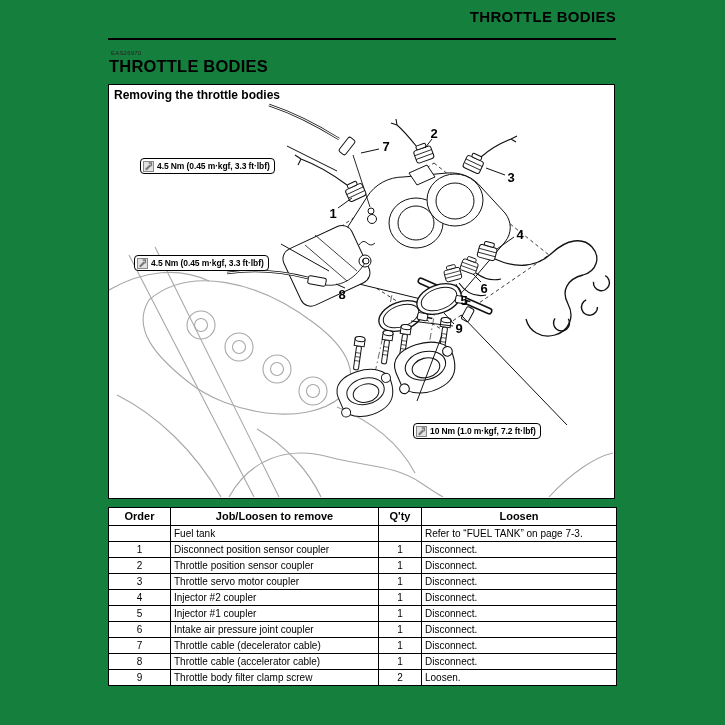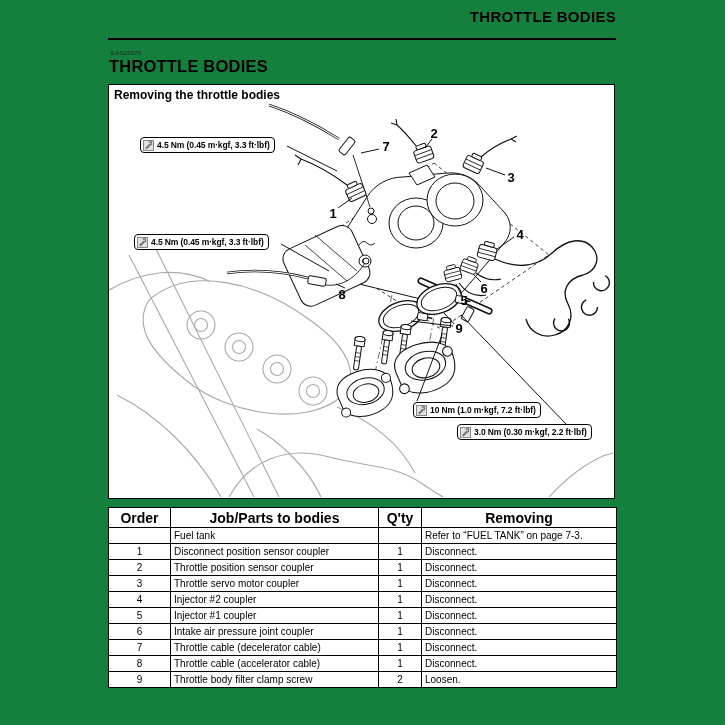--- a/index.html
+++ b/index.html
@@ -9,29 +9,29 @@
         font-size:15px;font-weight:bold;letter-spacing:.3px;}
   .header-rule{position:absolute;top:38px;left:108px;width:508px;height:2px;background:#000;}
   .section-code{position:absolute;top:50px;left:111px;font-size:6px;color:#222;letter-spacing:.2px;}
   .section-title{position:absolute;top:57px;left:109px;font-size:16.5px;font-weight:bold;margin:0;letter-spacing:.2px;}
   .figure-box{position:absolute;top:84px;left:108px;width:507px;height:415px;
         border:1.5px solid #000;box-sizing:border-box;background:#fff;}
   .figure-title{position:absolute;top:3px;left:5px;font-size:12px;font-weight:bold;}
   .diagram{position:absolute;top:0;left:0;}
   .callout{position:absolute;transform:translate(-50%,-50%);font-size:13px;font-weight:bold;line-height:1;}
   .tq{position:absolute;display:inline-flex;align-items:center;gap:3px;background:#fff;
-        border:1.2px solid #000;border-radius:4px;padding:1.5px 4px 1.5px 2px;white-space:nowrap;}
+        border:1.2px solid #000;border-radius:4px;padding:1.5px 4px 1.5px 2px;white-space:nowrap;margin-top:21px;}
   .tq .tq-text{font-size:8.5px;font-weight:bold;letter-spacing:-.1px;}
   .wrench{display:inline-flex;width:11px;height:11px;background:#e2e2e2;border:1px solid #888;
         box-sizing:border-box;align-items:center;justify-content:center;}
   .parts-table{position:absolute;top:507px;left:108px;width:508px;border-collapse:collapse;
         table-layout:fixed;background:#fff;}
   .parts-table th,.parts-table td{border:1px solid #000;line-height:1.15;vertical-align:middle;
         padding:1.5px 3px;overflow:hidden;}
-  .parts-table th{font-size:14px;font-weight:bold;text-align:center;height:14px;}
+  .parts-table th{font-size:11px;font-weight:bold;text-align:center;height:14px;}
   .parts-table td{font-size:10px;height:12px;}
   .col-order,.col-qty{text-align:center;}
   .col-job{padding-left:8px;}
   .col-remarks{padding-left:6px;}
 </style>
 </head>
 <body>
 
 <div class="page">
 
@@ -210,29 +210,20 @@
     </div>
     <div class="tq" style="left:304px;top:317px;text-align:right;">
       <span class="wrench">
         <svg width="9" height="9" viewBox="0 0 10 10">
             <path d="M2,8.5 L7,3.5" stroke="#777" stroke-width="2.4"></path>
             <path d="M5.2,1.2 L8.8,1.2 M8.2,0.6 L8.2,4.6" stroke="#777" stroke-width="1.6"></path>
           </svg>
       </span>
       <span class="tq-text">10 Nm (1.0 m·kgf, 7.2 ft·lbf)</span>
     </div>
-    <div class="tq" style="left:348px;top:339px;">
-      <span class="wrench">
-        <svg width="9" height="9" viewBox="0 0 10 10">
-            <path d="M2,8.5 L7,3.5" stroke="#777" stroke-width="2.4"></path>
-            <path d="M5.2,1.2 L8.8,1.2 M8.2,0.6 L8.2,4.6" stroke="#777" stroke-width="1.6"></path>
-          </svg>
-      </span>
-      <span class="tq-text">3.0 Nm (0.30 m·kgf, 2.2 ft·lbf)</span>
-    </div>
 
     <span class="callout" style="left:224px;top:128px;">1</span>
     <span class="callout" style="left:325px;top:48px;">2</span>
     <span class="callout" style="left:402px;top:92px;">3</span>
     <span class="callout" style="left:411px;top:149px;">4</span>
     <span class="callout" style="left:355px;top:215px;">5</span>
     <span class="callout" style="left:375px;top:203px;">6</span>
     <span class="callout" style="left:277px;top:61px;">7</span>
     <span class="callout" style="left:233px;top:209px;">8</span>
     <span class="callout" style="left:350px;top:243px;">9</span>
@@ -241,23 +232,23 @@
   <table class="parts-table">
     <colgroup>
         <col style="width:62px">
         <col style="width:208px">
         <col style="width:43px">
         <col style="width:195px">
       </colgroup>
     <thead>
       <tr>
         <th>Order</th>
-        <th>Job/Parts to bodies</th>
+        <th>Job/Loosen to remove</th>
         <th>Q'ty</th>
-        <th>Removing</th>
+        <th>Loosen</th>
       </tr>
     </thead>
     <tbody>
         <tr>
           <td class="col-order"></td>
           <td class="col-job">Fuel tank</td>
           <td class="col-qty"></td>
           <td class="col-remarks">Refer to “FUEL TANK” on page 7-3.</td>
         </tr>
         <tr>

